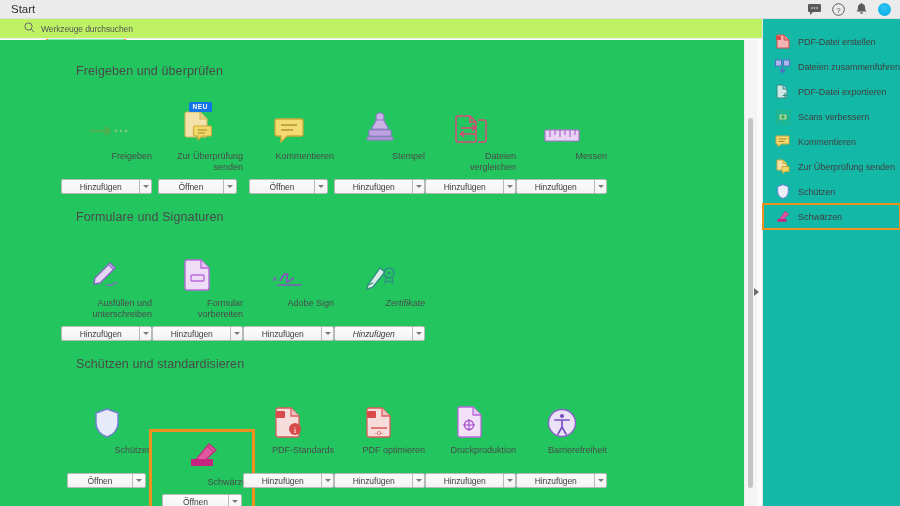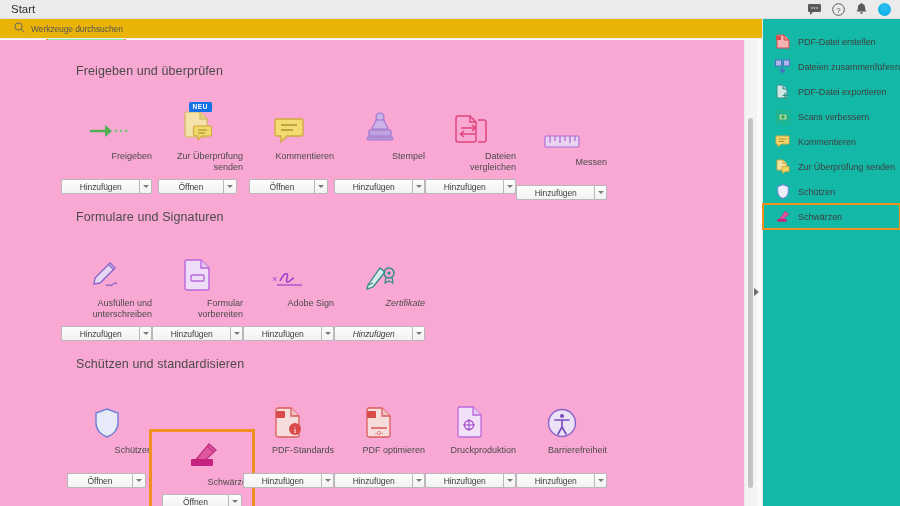--- a/index.html
+++ b/index.html
@@ -27,30 +27,30 @@
   .tb-icons { display:flex; align-items:center; gap:11px; padding-right:9px; }
   .tb-icons svg { display:block; }
   .avatar {
     width:13px;height:13px;border-radius:50%;
     background:radial-gradient(circle at 50% 35%, #31c3f0 0%, #14b5ea 55%, #0aa7dd 100%);
   }
 
   
   .searchbar {
     position:absolute; left:0; top:19px; width:900px; height:20px;
-    background:#eab308; display:flex; align-items:center; padding-left:14px;
+    background:#bef264; display:flex; align-items:center; padding-left:24px;
     border-bottom:1px solid #efefef;
   }
   .searchbar .sicon { margin-right:6px; display:block; }
   .searchbar .stxt { font-size:8.5px; color:#555; letter-spacing:-0.1px; }
 
   
   .content {
     position:absolute; left:0; top:40px; width:757px; height:466px;
-    background:#f9a8d4; overflow:hidden;
+    background:#22c55e; overflow:hidden;
   }
   .section-title {
     position:absolute; font-size:12.5px; color:#4a4a4a; font-weight:400;
     letter-spacing:0.1px; white-space:nowrap;
   }
 
   .card { position:absolute; width:91px; text-align:right; }
   .card .icwrap {
     height:40px; display:flex; align-items:flex-end; justify-content:center;
     position:relative;
@@ -264,21 +264,21 @@
       <div class="lbl">Dateien
 vergleichen</div>
       <div class="btnrow">
         <div class="btn">Hinzufügen</div>
         <div class="btn-caret">
             <i></i>
           </div>
       </div>
     </div>
 
-    <div class="card" style="left:516px; top:70px;">
+    <div class="card" style="left:516px; top:64px;">
       <div class="icwrap">
         <svg width="36" height="18" viewBox="0 0 36 18">
             <rect x="1" y="4" width="34" height="11" rx="1" fill="#e8d4f2" stroke="#b06ed4" stroke-width="1.2"></rect>
             <line x1="6" y1="4" x2="6" y2="11" stroke="#a050c6" stroke-width="1"></line>
             <line x1="11" y1="4" x2="11" y2="9" stroke="#a050c6" stroke-width="1"></line>
             <line x1="16" y1="4" x2="16" y2="11" stroke="#a050c6" stroke-width="1"></line>
             <line x1="21" y1="4" x2="21" y2="9" stroke="#a050c6" stroke-width="1"></line>
             <line x1="26" y1="4" x2="26" y2="11" stroke="#a050c6" stroke-width="1"></line>
             <line x1="31" y1="4" x2="31" y2="9" stroke="#a050c6" stroke-width="1"></line>
           </svg>

